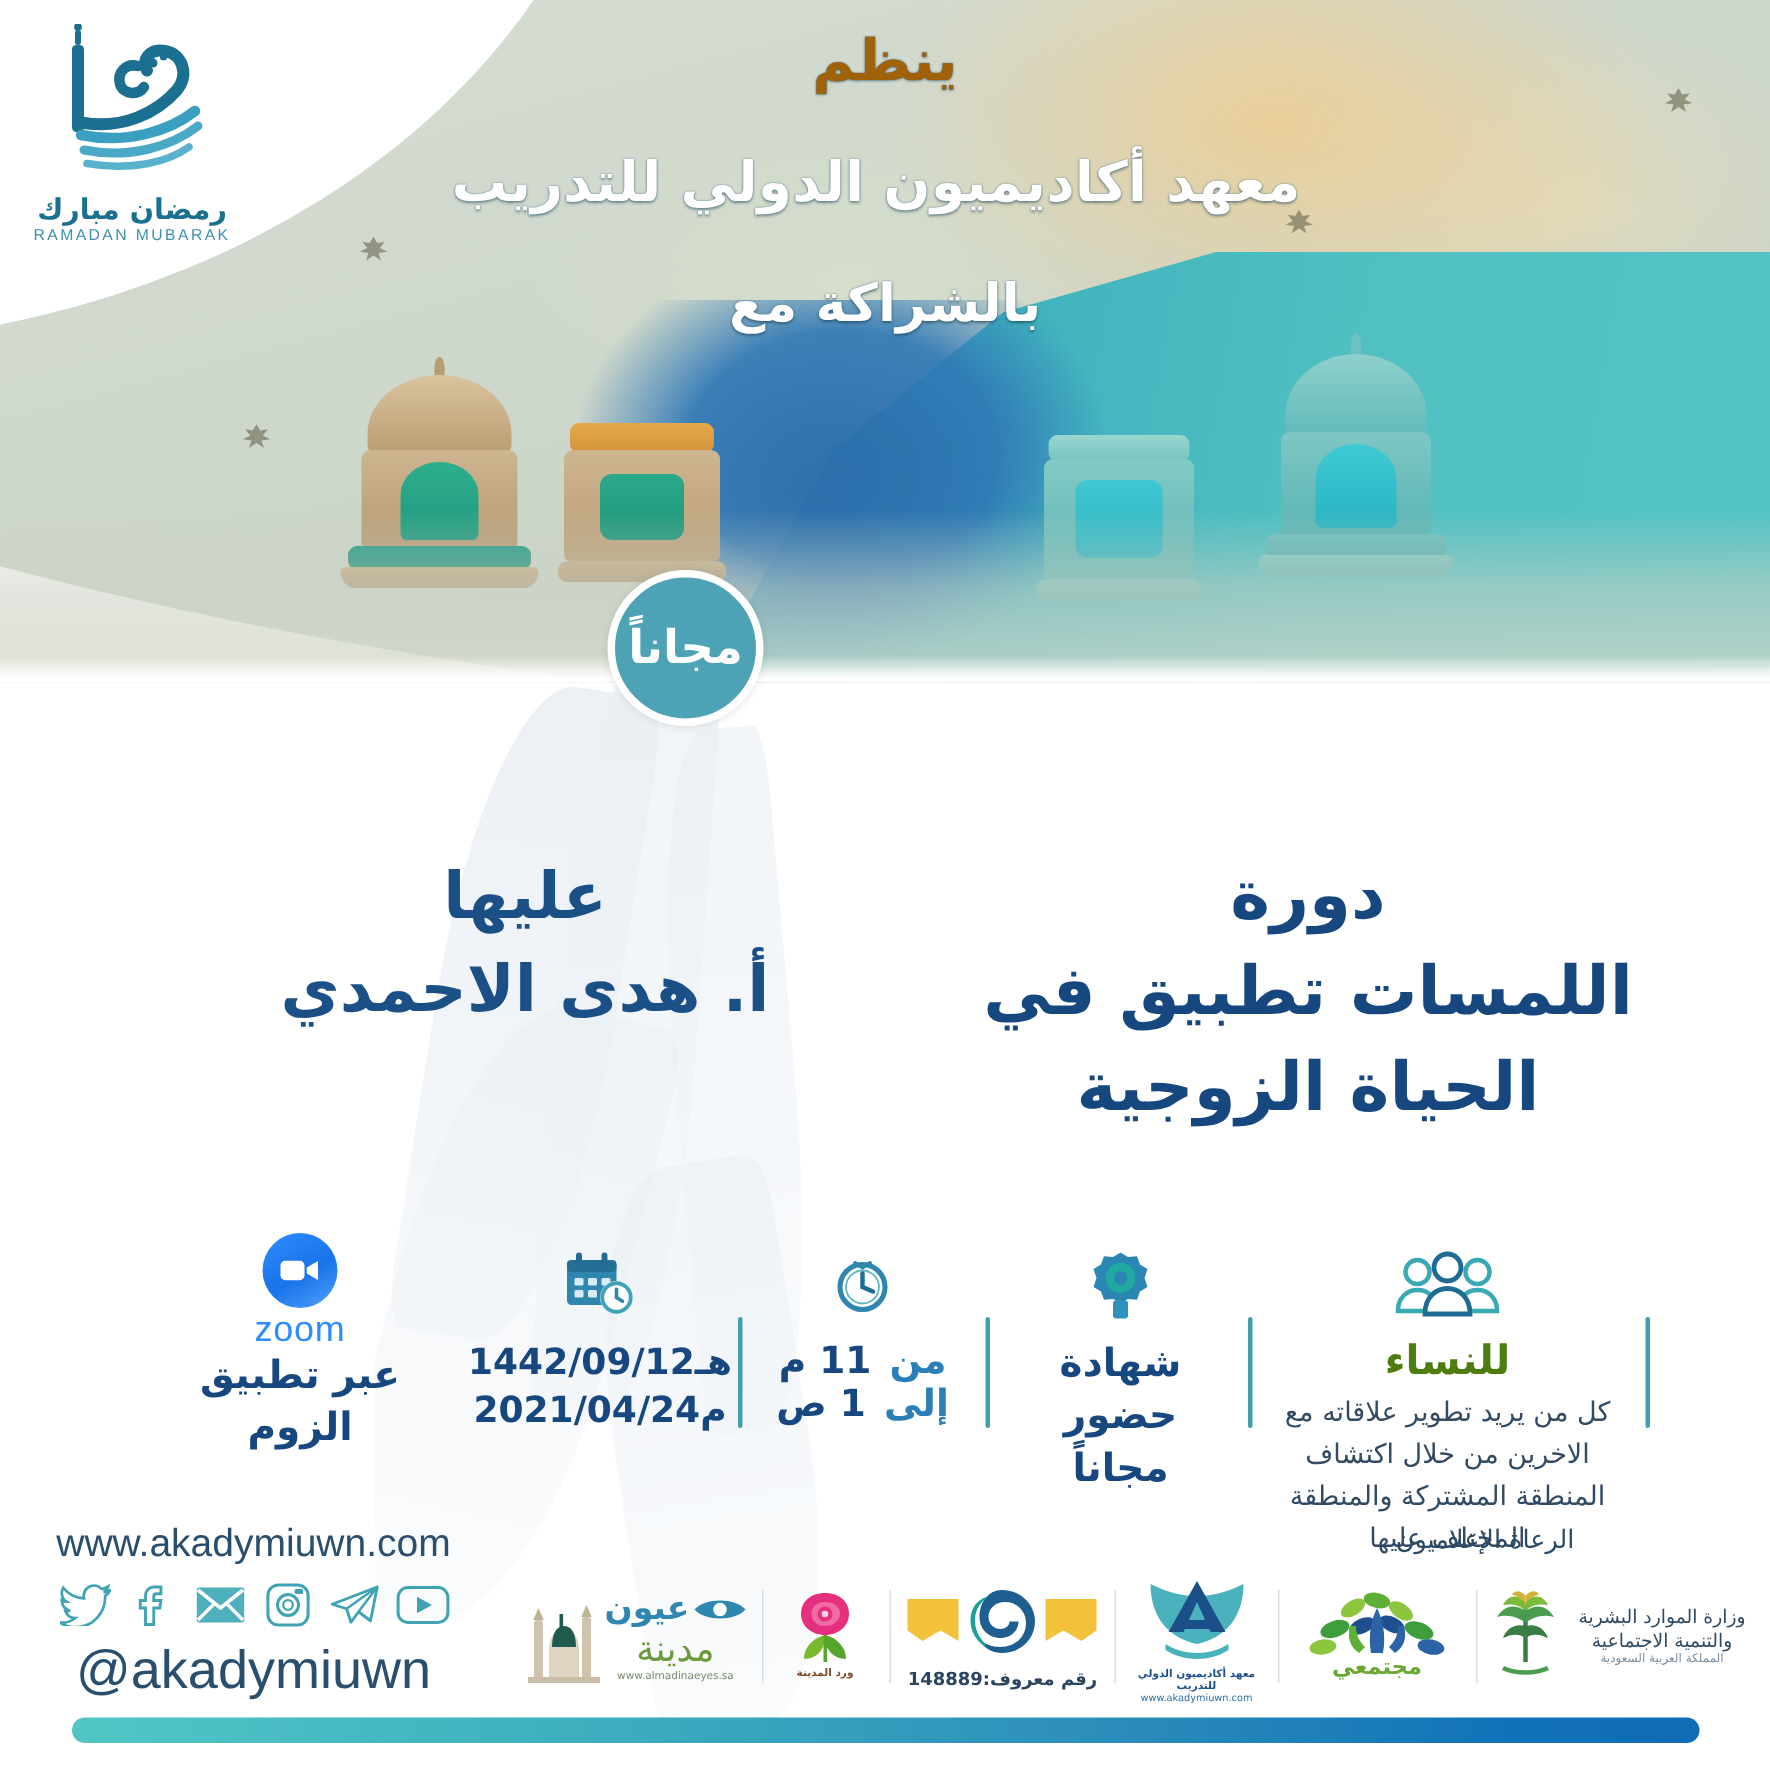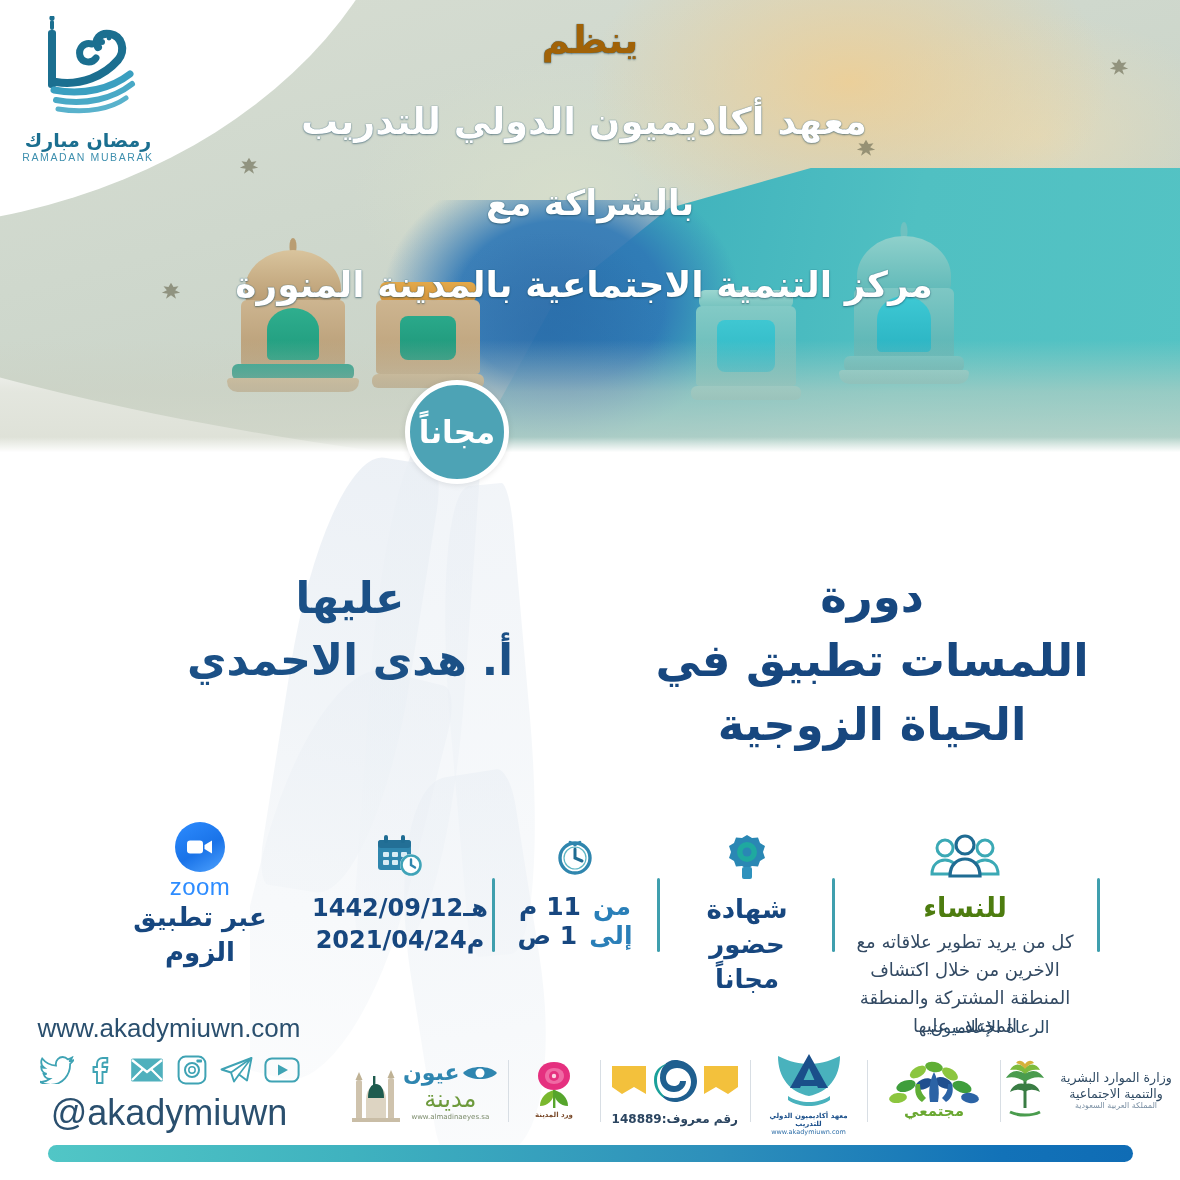--- a/index.html
+++ b/index.html
@@ -256,22 +256,20 @@
     <div style="position:absolute;right:0;left:0;top:0;height:455px;z-index:6;">
       <div style="position:absolute;right:450px;top:18px;width:280px;text-align:center;font-size:38px;font-weight:bold;color:#a16207;
                   text-shadow:0 0 1px #2b5f7a,0 1px 2px rgba(20,60,80,.45);">ينظم</div>
 
       <div style="position:absolute;right:286px;top:100px;width:620px;text-align:center;font-size:37px;font-weight:bold;color:#fff;
                   text-shadow:0 0 1px #2b5f7a,0 1px 2px rgba(20,60,80,.45);">معهد أكاديميون الدولي للتدريب</div>
 
       <div style="position:absolute;right:440px;top:183px;width:300px;text-align:center;font-size:35px;font-weight:bold;color:#fff;
                   text-shadow:0 0 1px #1c5a74,0 1px 2px rgba(15,55,75,.5);">بالشراكة مع</div>
 
-      <div style="position:absolute;right:236px;top:264px;width:720px;text-align:center;font-size:36px;font-weight:bold;color:#fff;
-                  text-shadow:0 0 1px #1c5a74,0 1px 2px rgba(15,55,75,.5);">مركز التنمية الاجتماعية بالمدينة المنورة</div>
     </div>
 
     <div class="hdr-bottom-fade"></div>
   </div>
 
   <div class="free-badge">
     <span>مجاناً</span>
   </div>
 
   <div style="position:absolute;left:18px;top:16px;width:140px;height:150px;z-index:10;text-align:center;">
@@ -533,21 +531,21 @@
               <ellipse cx="20" cy="40" rx="9" ry="5" fill="#8cc63f" transform="rotate(-8 20 40)"></ellipse>
               <ellipse cx="92" cy="40" rx="9" ry="5" fill="#2b63a5" transform="rotate(10 92 40)"></ellipse>
               <path d="M56 14 C52 22 50 32 52 44 L60 44 C62 32 60 22 56 14 Z" fill="#2b63a5"></path>
               <path d="M38 26 C36 34 38 40 44 44 L48 40 C44 36 42 32 42 26 Z" fill="#5fae35"></path>
               <path d="M74 26 C76 34 74 40 68 44 L64 40 C68 36 70 32 70 26 Z" fill="#2b63a5"></path>
               <text x="56" y="58" font-size="15" fill="#6aa832" text-anchor="middle" font-weight="bold">مجتمعي</text>
             </svg>
           </div>
         </div>
 
-        <div class="sp" style="width:180px;">
+        <div class="sp" style="width:196px;">
           <div style="display:flex;flex-direction:row-reverse;align-items:center;gap:6px;">
             <svg width="46" height="62" viewBox="0 0 46 62">
               <path d="M23 10 L23 48" stroke="#3a7d44" stroke-width="3"></path>
               <path d="M23 14 C14 8 8 12 4 18 C11 16 18 18 23 22 Z" fill="#4a9c4e"></path>
               <path d="M23 14 C32 8 38 12 42 18 C35 16 28 18 23 22 Z" fill="#4a9c4e"></path>
               <path d="M23 8 C17 2 11 4 8 10 C14 9 19 10 23 14 Z" fill="#7dbb3d"></path>
               <path d="M23 8 C29 2 35 4 38 10 C32 9 27 10 23 14 Z" fill="#7dbb3d"></path>
               <path d="M23 4 C20 0 16 0 14 3 C18 4 21 6 23 9 Z" fill="#d5b13a"></path>
               <path d="M23 4 C26 0 30 0 32 3 C28 4 25 6 23 9 Z" fill="#d5b13a"></path>
               <path d="M23 24 C16 22 10 26 8 32 C14 29 19 29 23 32 Z" fill="#3a7d44"></path>

